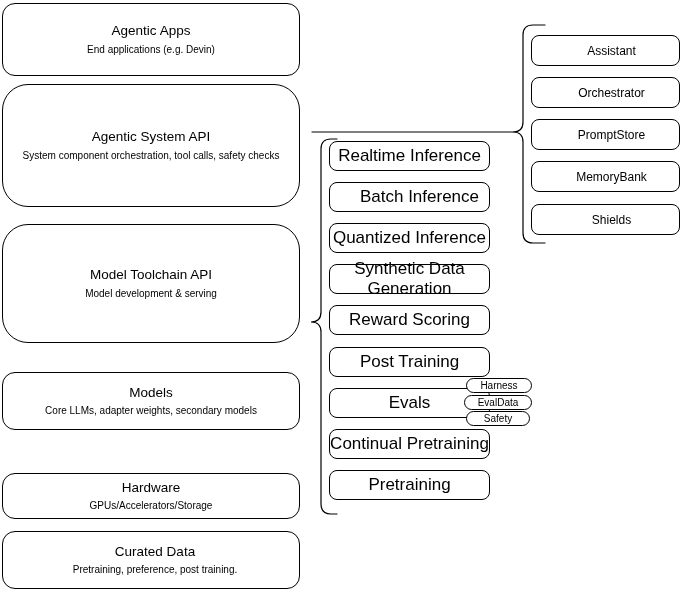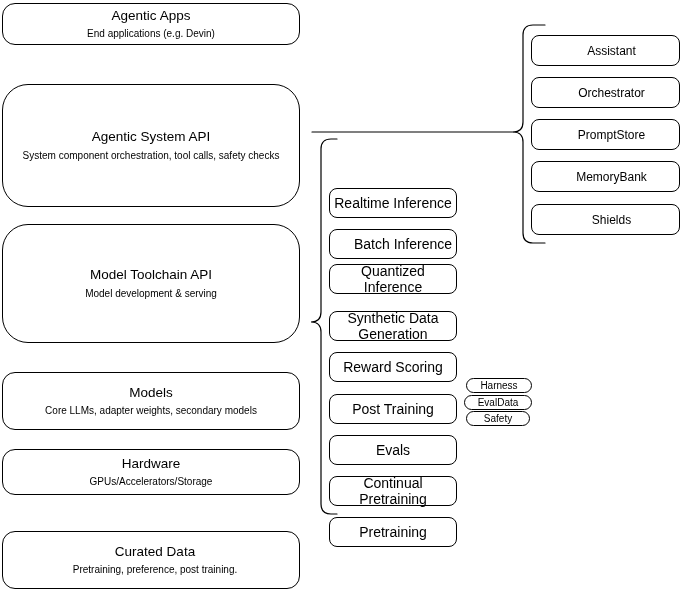--- a/index.html
+++ b/index.html
@@ -21,22 +21,22 @@
     align-items: center;
     justify-content: center;
     text-align: center;
     z-index: 2;
   }
   .lbox { left: 2px; width: 298px; border-radius: 13px; gap: 5px; }
   .lbox.big { border-radius: 26px; }
   .lbox .title { font-size: 13.5px; line-height: 1.1; }
   .lbox .subtitle { font-size: 10px; line-height: 1.1; }
   .mbox {
-    left: 329px; width: 128px; height: 30px;
-    border-radius: 8px; font-size: 14px; margin-top: 47px;
+    left: 329px; width: 161px; height: 30px;
+    border-radius: 8px; font-size: 17px;
   }
   .rbox {
     left: 531px; width: 149px; height: 31px;
     border-radius: 8px; font-size: 12px; padding-left: 12px;
   }
   .pill {
     position: absolute;
     box-sizing: border-box;
     border: 1.3px solid #000000;
     border-radius: 8px;
@@ -65,52 +65,52 @@
 <body>
 
 <div id="canvas">
 
   <svg id="wires" width="682" height="591" viewBox="0 0 682 591">
     <line x1="312" y1="132" x2="513" y2="132"></line>
     <path d="M 337 139 L 331 139 Q 321 139 321 149 L 321 312 Q 321 322 311 322 Q 321 322 321 332 L 321 504 Q 321 514 331 514 L 337 514"></path>
     <path d="M 545 25 L 533 25 Q 523 25 523 35 L 523 122 Q 523 132 513 132 Q 523 132 523 142 L 523 233 Q 523 243 533 243 L 545 243"></path>
   </svg>
 
-  <div class="box lbox" style="top:3px;height:42px;">
+  <div class="box lbox" style="top:3px;height:73px;">
     <div class="title">Agentic Apps</div>
     <div class="subtitle">End applications (e.g. Devin)</div>
   </div>
   <div class="box lbox big" style="top:84px;height:123px;">
     <div class="title">Agentic System API</div>
     <div class="subtitle">System component orchestration, tool calls, safety checks</div>
   </div>
   <div class="box lbox big" style="top:224px;height:119px;">
     <div class="title">Model Toolchain API</div>
     <div class="subtitle">Model development &amp; serving</div>
   </div>
   <div class="box lbox" style="top:372px;height:58px;">
     <div class="title">Models</div>
     <div class="subtitle">Core LLMs, adapter weights, secondary models</div>
   </div>
-  <div class="box lbox" style="top:449px;height:46px;">
+  <div class="box lbox" style="top:473px;height:46px;">
     <div class="title">Hardware</div>
     <div class="subtitle">GPUs/Accelerators/Storage</div>
   </div>
   <div class="box lbox" style="top:531px;height:58px;padding-left:8px;">
     <div class="title">Curated Data</div>
     <div class="subtitle">Pretraining, preference, post training.</div>
   </div>
 
   <div class="box mbox" style="top:141px;">
       <span>Realtime Inference</span>
     </div>
   <div class="box mbox" style="top:182px;padding-left:20px;">
       <span>Batch Inference</span>
     </div>
-  <div class="box mbox" style="top:217px;align-items:center;">
+  <div class="box mbox" style="top:223px;align-items:center;">
       <span>Quantized Inference</span>
     </div>
   <div class="box mbox" style="top:264px;">
       <span>Synthetic Data Generation</span>
     </div>
   <div class="box mbox" style="top:347px;">
       <span>Post Training</span>
     </div>
   <div class="box mbox" style="top:305px;">
       <span>Reward Scoring</span>

